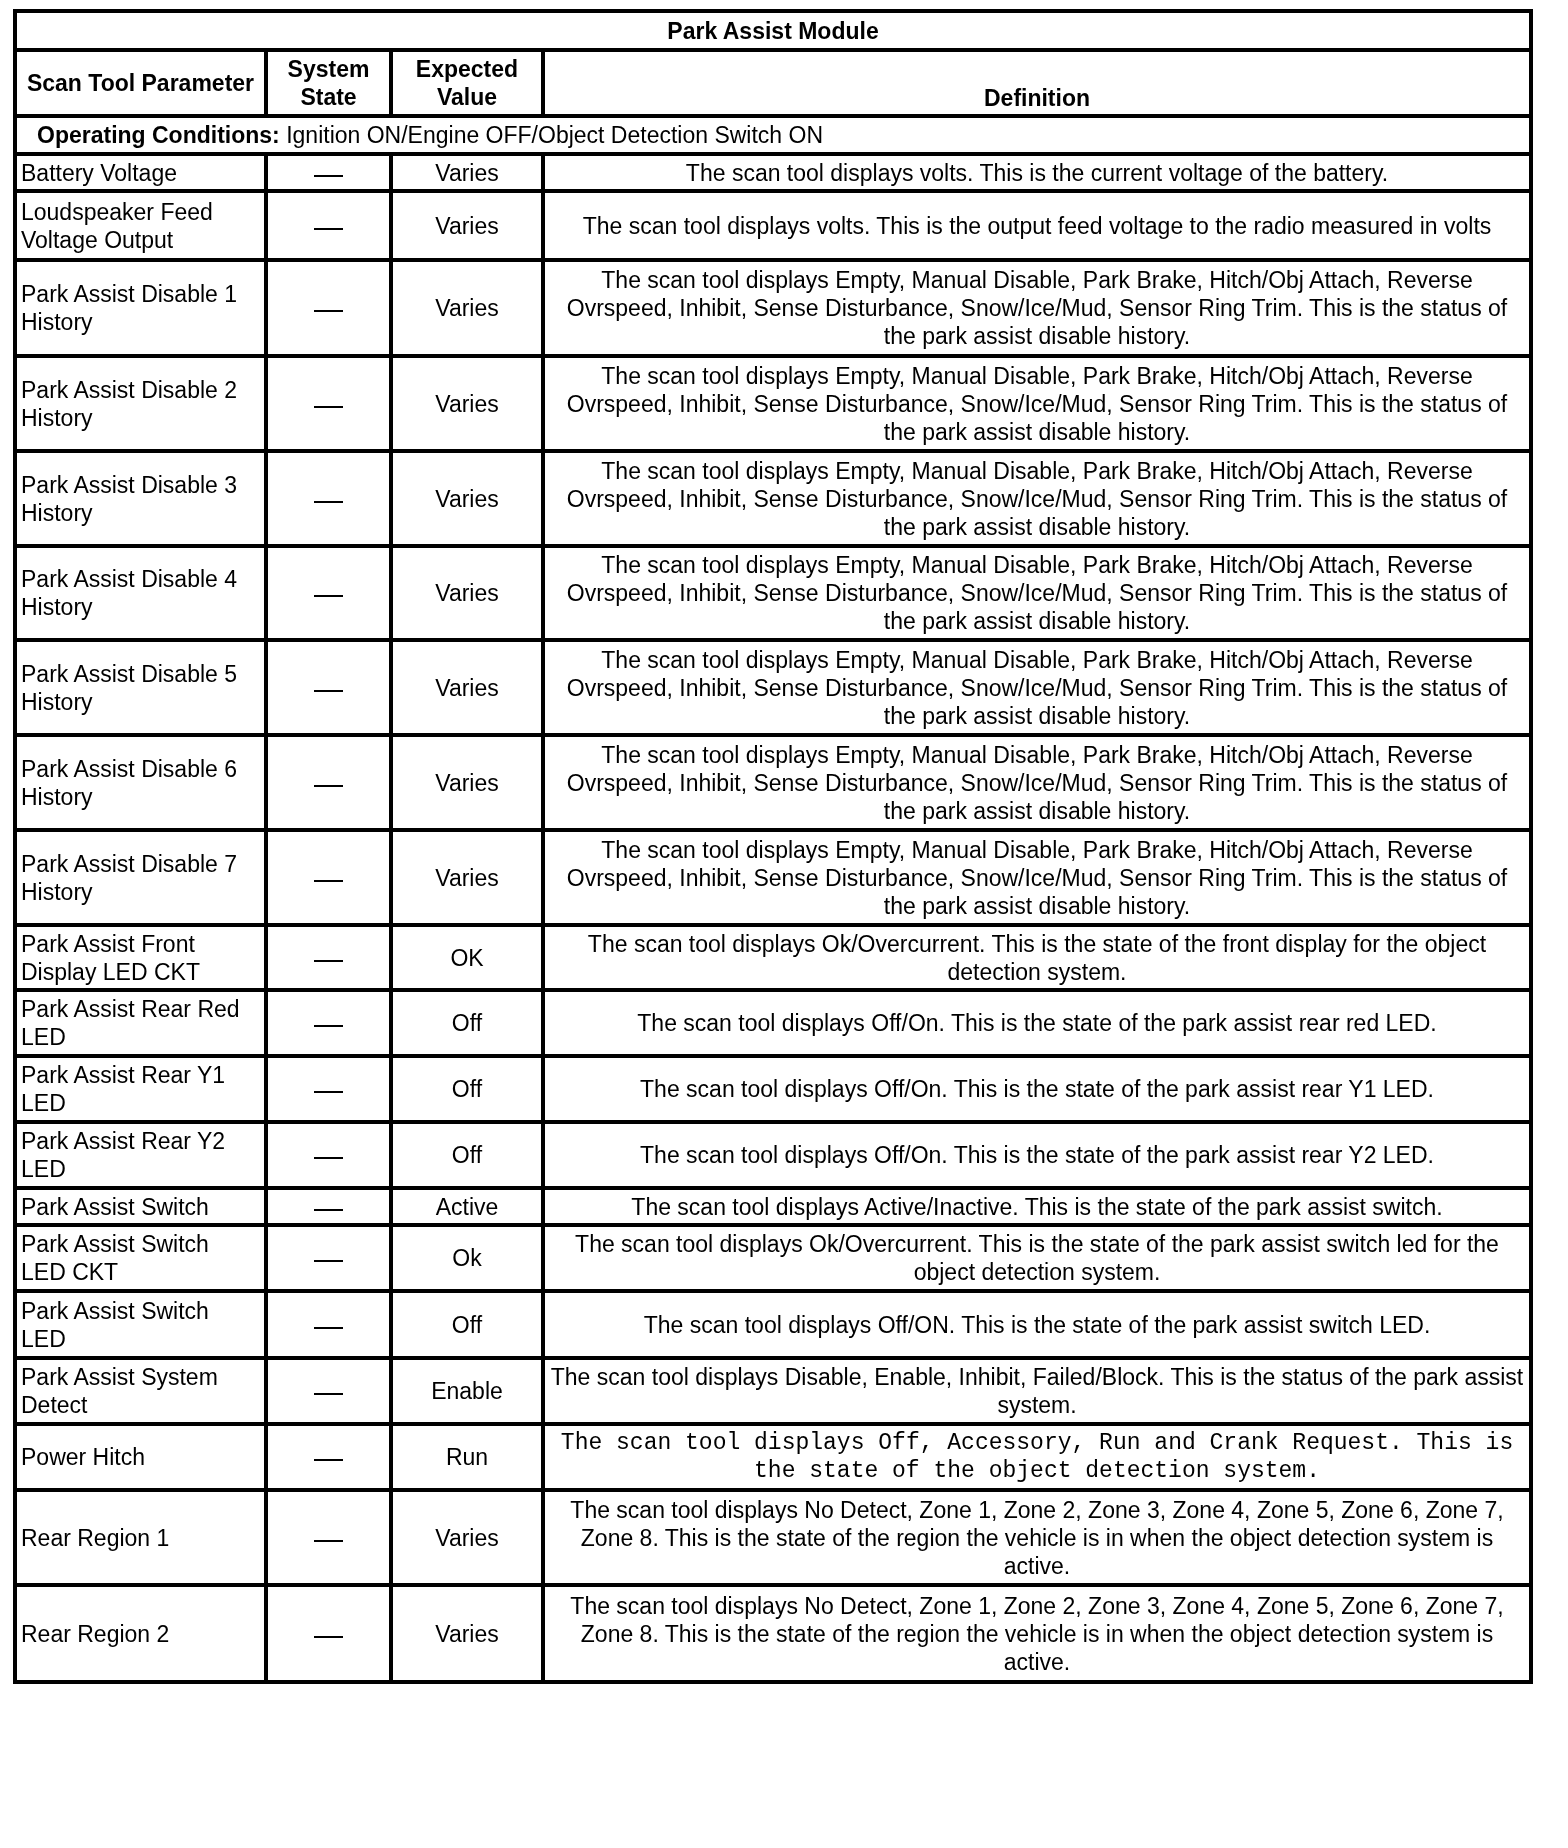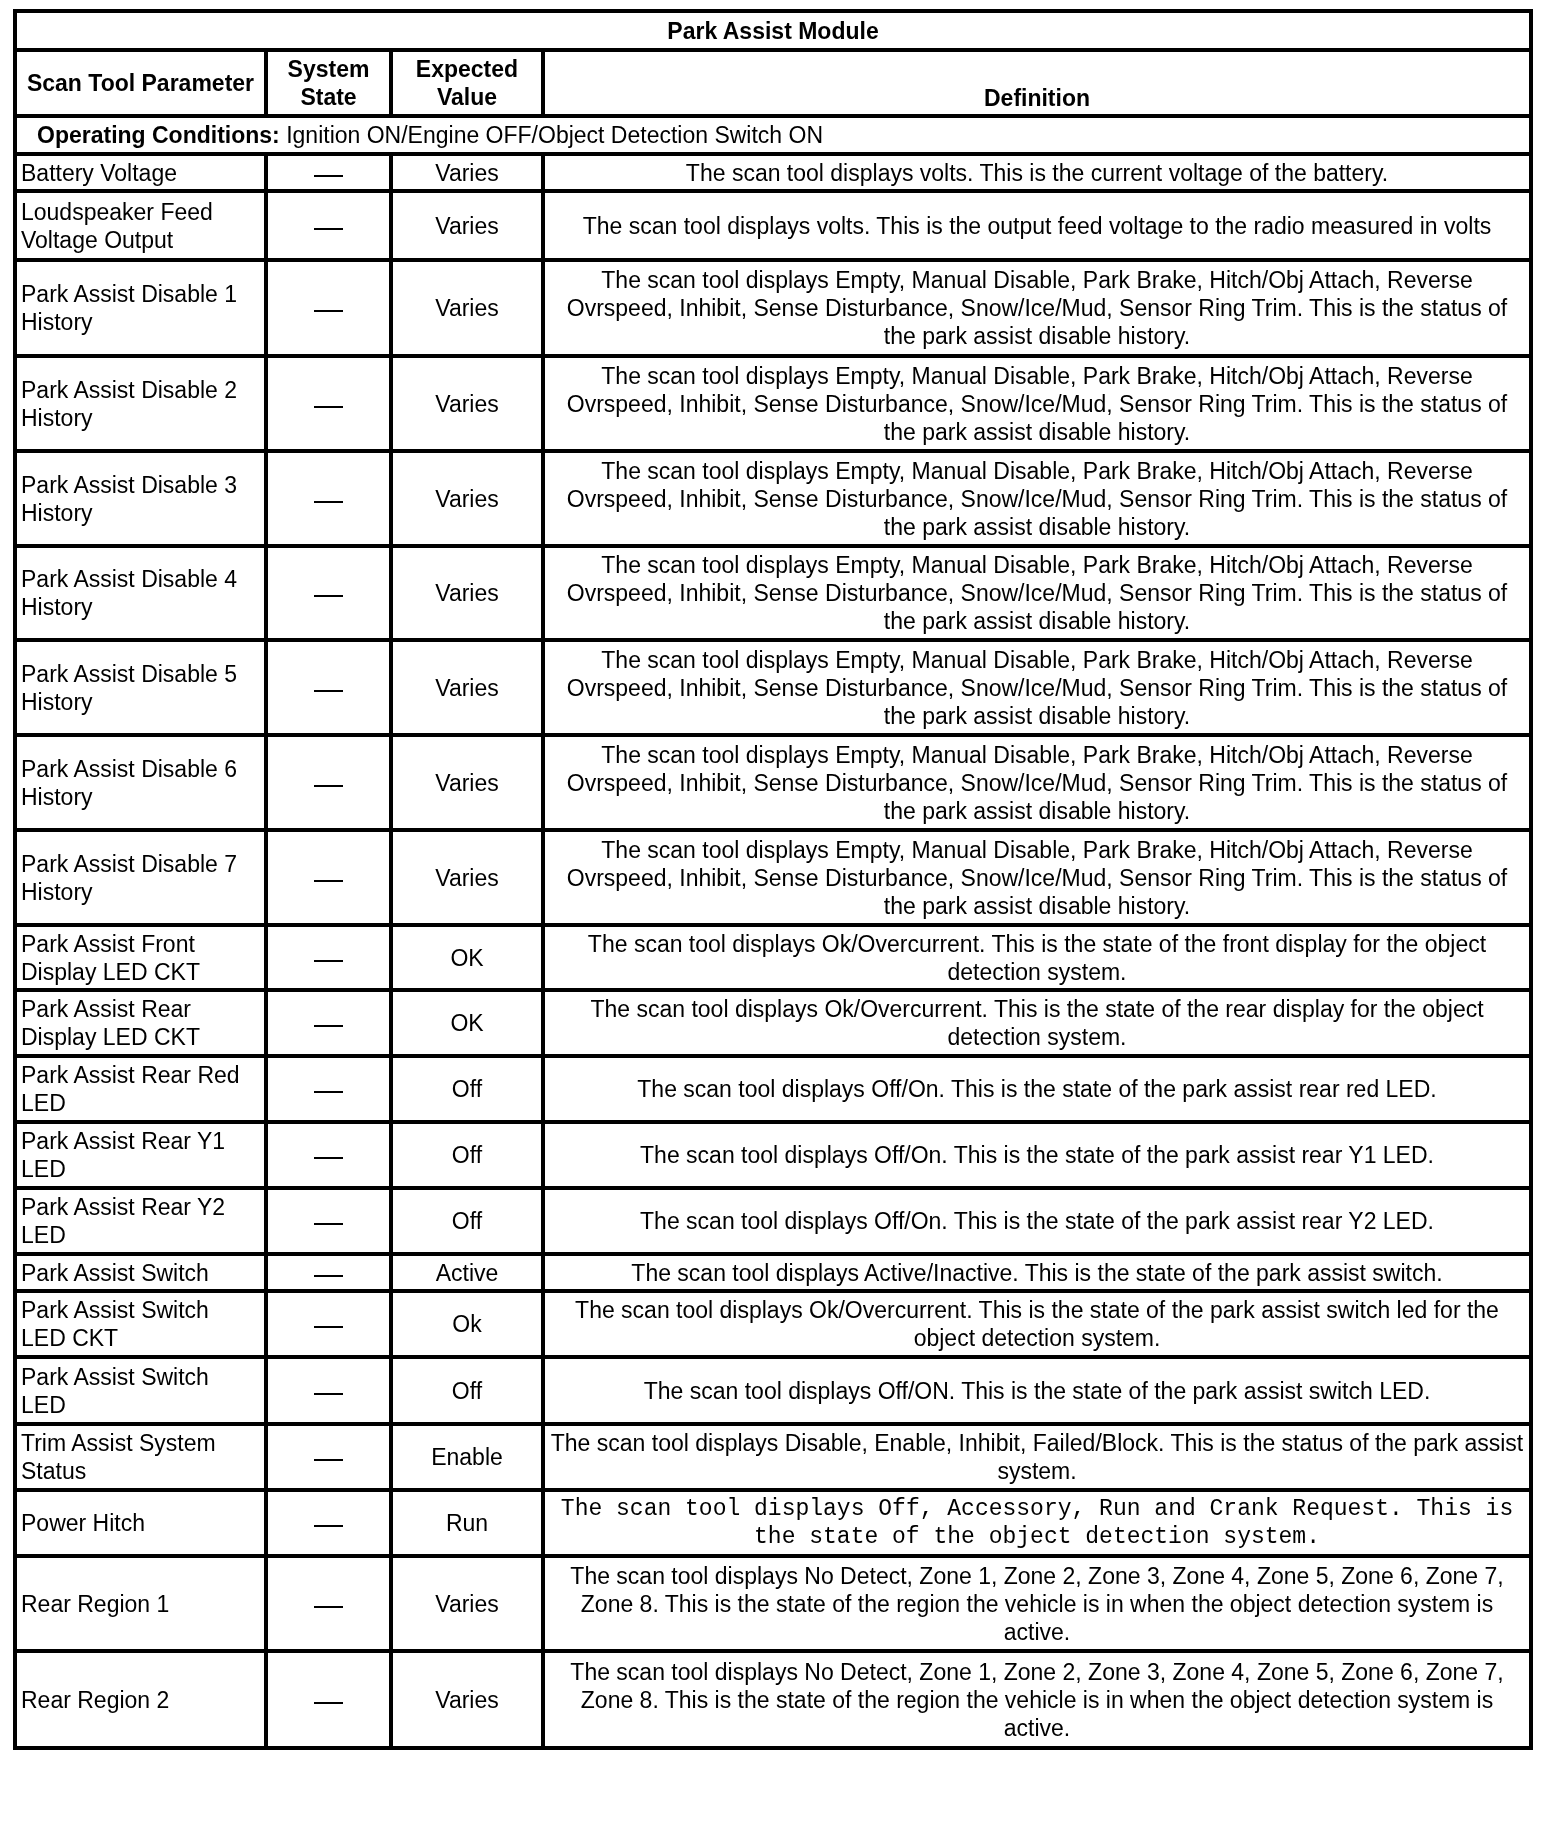--- a/index.html
+++ b/index.html
@@ -162,26 +162,20 @@
     <td class="expv" style="height: 91px;">Varies</td>
     <td class="def" style="height: 91px;">The scan tool displays Empty, Manual Disable, Park Brake, Hitch/Obj Attach, Reverse Ovrspeed, Inhibit, Sense Disturbance, Snow/Ice/Mud, Sensor Ring Trim. This is the status of the park assist disable history.</td>
   </tr>
       <tr>
     <td class="param" style="height: 61px;">Park Assist Front Display LED CKT</td>
     <td class="state" title="" aria-label="—" style="height: 61px;"><span class="dash"></span></td>
     <td class="expv" style="height: 61px;">OK</td>
     <td class="def" style="height: 61px;">The scan tool displays Ok/Overcurrent. This is the state of the front display for the object detection system.</td>
   </tr>
       <tr>
-    <td class="param" style="height: 62px;">Park Assist Rear Display LED CKT</td>
-    <td class="state" title="" aria-label="—" style="height: 62px;"><span class="dash"></span></td>
-    <td class="expv" style="height: 62px;">OK</td>
-    <td class="def" style="height: 62px;">The scan tool displays Ok/Overcurrent. This is the state of the rear display for the object detection system.</td>
-  </tr>
-      <tr>
     <td class="param" style="height: 62px;">Park Assist Rear Red LED</td>
     <td class="state" title="" aria-label="—" style="height: 62px;"><span class="dash"></span></td>
     <td class="expv" style="height: 62px;">Off</td>
     <td class="def" style="height: 62px;">The scan tool displays Off/On. This is the state of the park assist rear red LED.</td>
   </tr>
       <tr>
     <td class="param" style="height: 62px;">Park Assist Rear Y1 LED</td>
     <td class="state" title="" aria-label="—" style="height: 62px;"><span class="dash"></span></td>
     <td class="expv" style="height: 62px;">Off</td>
     <td class="def" style="height: 62px;">The scan tool displays Off/On. This is the state of the park assist rear Y1 LED.</td>
@@ -204,21 +198,21 @@
     <td class="expv" style="height: 62px;">Ok</td>
     <td class="def" style="height: 62px;">The scan tool displays Ok/Overcurrent. This is the state of the park assist switch led for the object detection system.</td>
   </tr>
       <tr>
     <td class="param" style="height: 63px;">Park Assist Switch LED</td>
     <td class="state" title="" aria-label="—" style="height: 63px;"><span class="dash"></span></td>
     <td class="expv" style="height: 63px;">Off</td>
     <td class="def" style="height: 63px;">The scan tool displays Off/ON. This is the state of the park assist switch LED.</td>
   </tr>
       <tr>
-    <td class="param" style="height: 62px;">Trim Assist System Status</td>
+    <td class="param" style="height: 62px;">Park Assist System Detect</td>
     <td class="state" title="" aria-label="—" style="height: 62px;"><span class="dash"></span></td>
     <td class="expv" style="height: 62px;">Enable</td>
     <td class="def" style="height: 62px; margin-top: 45px;">The scan tool displays Disable, Enable, Inhibit, Failed/Block. This is the status of the park assist system.</td>
   </tr>
       <tr>
     <td class="param" style="height: 62px;">Power Hitch</td>
     <td class="state" title="" aria-label="—" style="height: 62px;"><span class="dash"></span></td>
     <td class="expv" style="height: 62px;">Run</td>
     <td class="def" style="height: 62px; font-family: Liberation Mono, monospace;">The scan tool displays Off, Accessory, Run and Crank Request. This is the state of the object detection system.</td>
   </tr>

